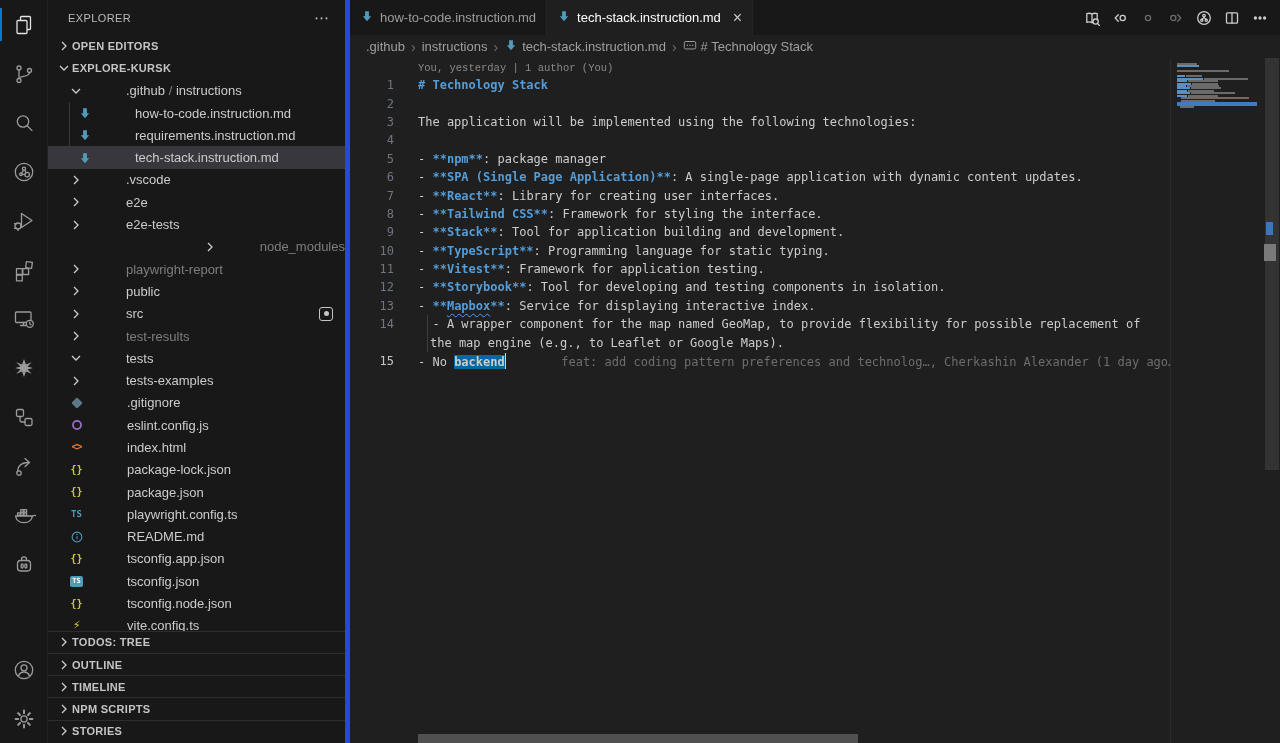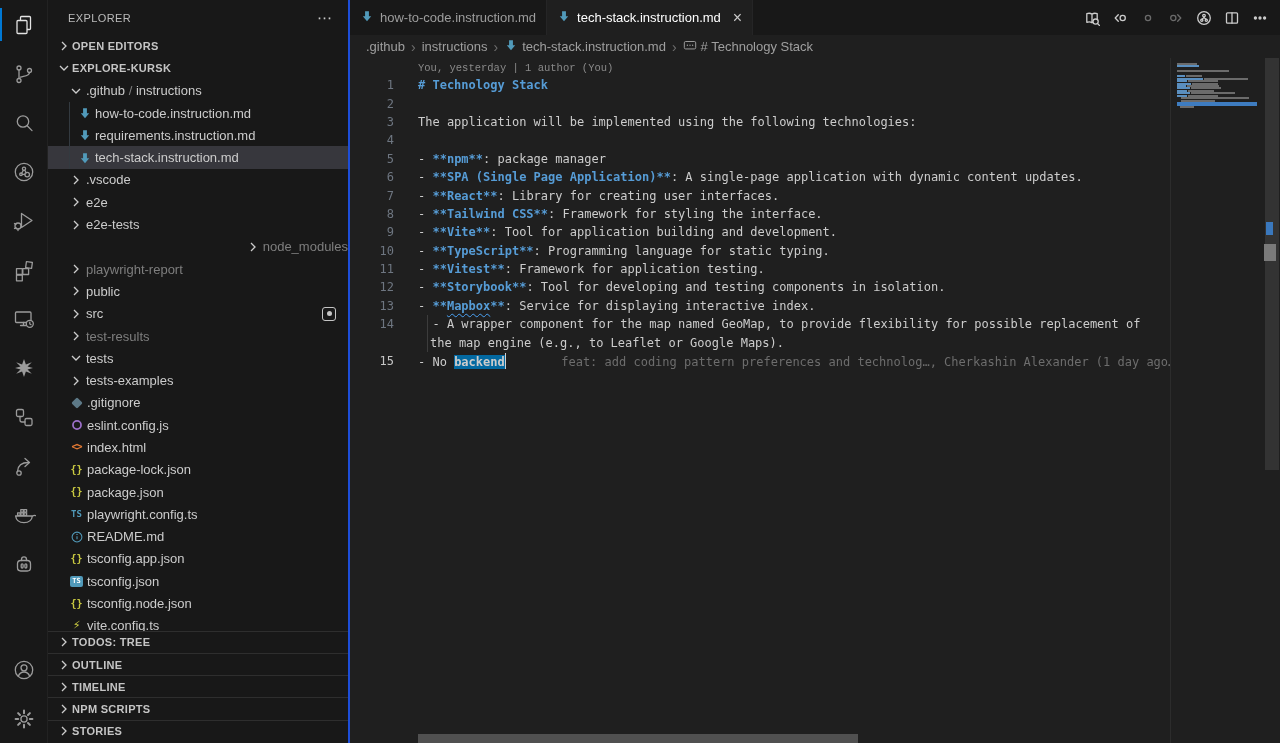--- a/index.html
+++ b/index.html
@@ -8,30 +8,30 @@
   #app { width:1280px; height:743px; display:flex; overflow:hidden; background:#1f1f1f; position:relative; }
 
   
   .activitybar { width:48px; background:#181818; display:flex; flex-direction:column; justify-content:space-between; border-right:1px solid #222; }
   .ab-item { width:48px; height:49px; display:flex; align-items:center; justify-content:center; color:#9b9b9b; cursor:pointer; position:relative; }
   .ab-item.active { color:#e3e3e3; }
   .ab-item.active::before { content:""; position:absolute; left:0; top:8px; bottom:8px; width:2px; background:#0078d4; }
   .ab-item svg { width:24px; height:24px; }
 
   
-  .sidebar { width:302px; background:#181818; border-right:2px solid #1d4ed8; display:flex; flex-direction:column; overflow:hidden; }
+  .sidebar { width:302px; background:#181818; border-right:5px solid #1d4ed8; display:flex; flex-direction:column; overflow:hidden; }
   .sb-header { height:35px; display:flex; align-items:center; padding:0 12px 0 20px; font-size:11px; color:#bbbbbb; }
   .sb-header .ttl { flex:1; letter-spacing:.4px; }
   .sb-more { color:#cccccc; font-size:15px; cursor:pointer; padding:0 4px; }
   .sb-row { height:22.3px; display:flex; align-items:center; font-size:11px; font-weight:bold; color:#c5c5c5; padding-left:8px; letter-spacing:.3px; cursor:pointer; }
   .sb-row .chev, .trow .chev { width:16px; height:16px; flex:none; display:flex; align-items:center; justify-content:center; }
   .chev svg { width:16px; height:16px; stroke:#cccccc; }
   .chev.open svg { transform:rotate(90deg); }
   .tree { height:551px; overflow:hidden; }
-  .trow { height:22.3px; display:flex; align-items:center; font-size:13px; color:#cccccc; cursor:pointer; position:relative; white-space:nowrap; }
+  .trow { height:22.3px; display:flex; align-items:center; font-size:13px; color:#cccccc; cursor:pointer; position:relative; white-space:nowrap;gap:40px; }
   .trow.sel { background:#37373d; }
   .trow.dim .lbl { color:#7e7e7e; }
   .trow .lbl { margin-left:2px; }
   .trow .slash { color:#808080; }
   .trow .ficon { width:17px; height:16px; flex:none; display:flex; align-items:center; justify-content:center; }
   .trow .guide { position:absolute; left:21px; top:0; bottom:0; width:1px; background:#333a40; }
   .fi { font-family:"DejaVu Sans Mono", monospace; font-size:10px; font-weight:bold; line-height:1; }
   .fi.html { color:#e37933; letter-spacing:-1px; }
   .fi.json { color:#cbcb41; }
   .fi.ts { color:#519aba; font-size:9px; }
@@ -553,21 +553,21 @@
       <div class="code" id="code">
         <div class="blame-header">You, yesterday | 1 author (You)</div>
       <div class="cl"><span class="ln">1</span><span class="lc"><span class="s-b"># Technology Stack</span></span></div>
           <div class="cl"><span class="ln">2</span><span class="lc"></span></div>
           <div class="cl"><span class="ln">3</span><span class="lc"><span class="s-p">The application will be implemented using the following technologies:</span></span></div>
           <div class="cl"><span class="ln">4</span><span class="lc"></span></div>
           <div class="cl"><span class="ln">5</span><span class="lc"><span class="s-p">- </span><span class="s-b">**npm**</span><span class="s-p">: package manager</span></span></div>
           <div class="cl"><span class="ln">6</span><span class="lc"><span class="s-p">- </span><span class="s-b">**SPA (Single Page Application)**</span><span class="s-p">: A single-page application with dynamic content updates.</span></span></div>
           <div class="cl"><span class="ln">7</span><span class="lc"><span class="s-p">- </span><span class="s-b">**React**</span><span class="s-p">: Library for creating user interfaces.</span></span></div>
           <div class="cl"><span class="ln">8</span><span class="lc"><span class="s-p">- </span><span class="s-b">**Tailwind CSS**</span><span class="s-p">: Framework for styling the interface.</span></span></div>
-          <div class="cl"><span class="ln">9</span><span class="lc"><span class="s-p">- </span><span class="s-b">**Vite**</span><span class="s-p">: Tool for application building and development.</span></span></div>
+          <div class="cl"><span class="ln">9</span><span class="lc"><span class="s-p">- </span><span class="s-b">**Stack**</span><span class="s-p">: Tool for application building and development.</span></span></div>
           <div class="cl"><span class="ln">10</span><span class="lc"><span class="s-p">- </span><span class="s-b">**TypeScript**</span><span class="s-p">: Programming language for static typing.</span></span></div>
           <div class="cl"><span class="ln">11</span><span class="lc"><span class="s-p">- </span><span class="s-b">**Vitest**</span><span class="s-p">: Framework for application testing.</span></span></div>
           <div class="cl"><span class="ln">12</span><span class="lc"><span class="s-p">- </span><span class="s-b">**Storybook**</span><span class="s-p">: Tool for developing and testing components in isolation.</span></span></div>
           <div class="cl"><span class="ln">13</span><span class="lc"><span class="s-p">- </span><span class="s-b">**</span><span class="s-b sqg">Mapbox</span><span class="s-b">**</span><span class="s-p">: Service for displaying interactive index.</span></span></div>
           <div class="cl"><span class="ln">14</span><span class="ig"></span><span class="lc"><span class="s-p">  - A wrapper component for the map named GeoMap, to provide flexibility for possible replacement of</span></span></div>
           <div class="cl"><span class="ln"></span><span class="ig"></span><span class="lc pad"><span class="s-p">the map engine (e.g., to Leaflet or Google Maps).</span></span></div>
           <div class="cl"><span class="ln on">15</span><span class="lc"><span class="s-p">- No </span><span class="s-p whl">backend</span><span class="cursor"></span><span class="s-p blame">feat: add coding pattern preferences and technolog…, Cherkashin Alexander (1 day ago…</span></span></div>
         </div>
       <div class="minimap" id="minimap">
           <div class="mm-line">

